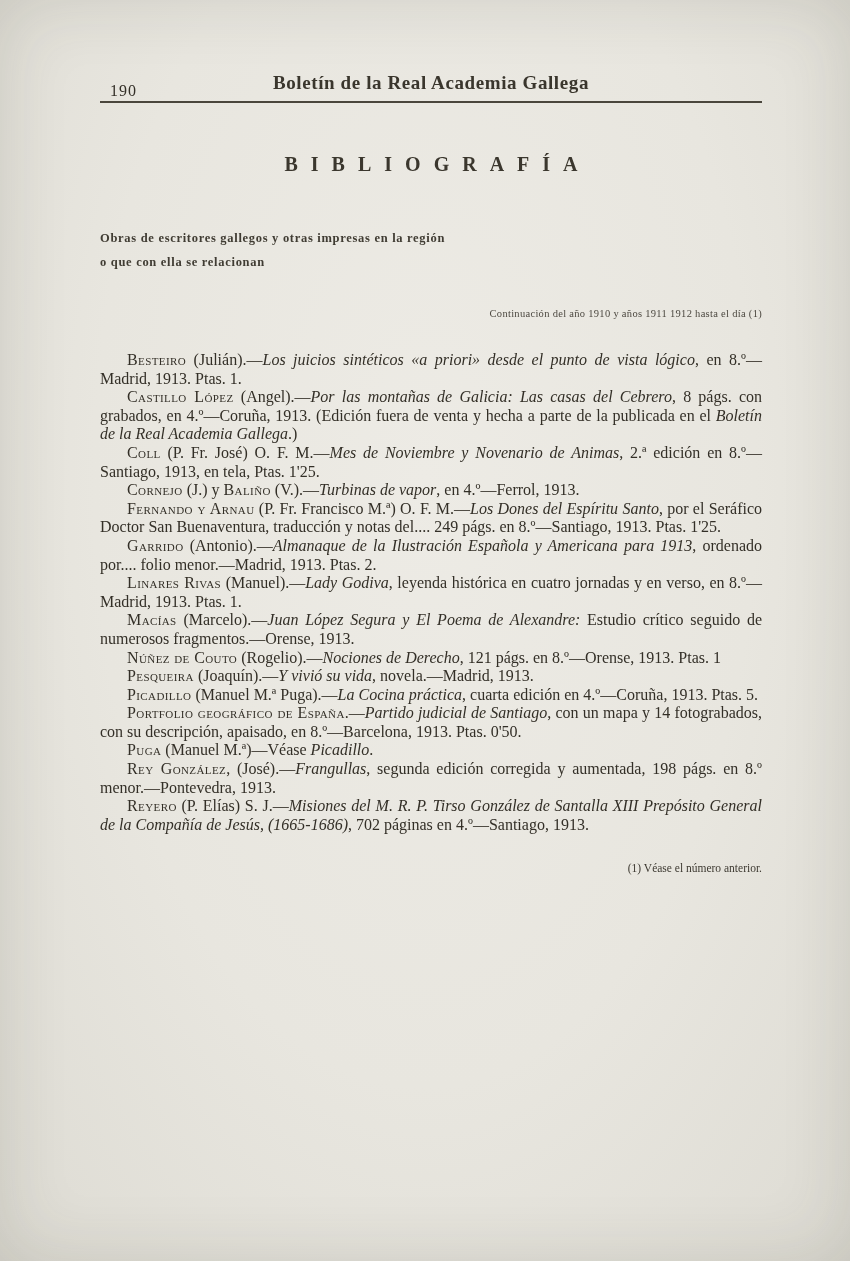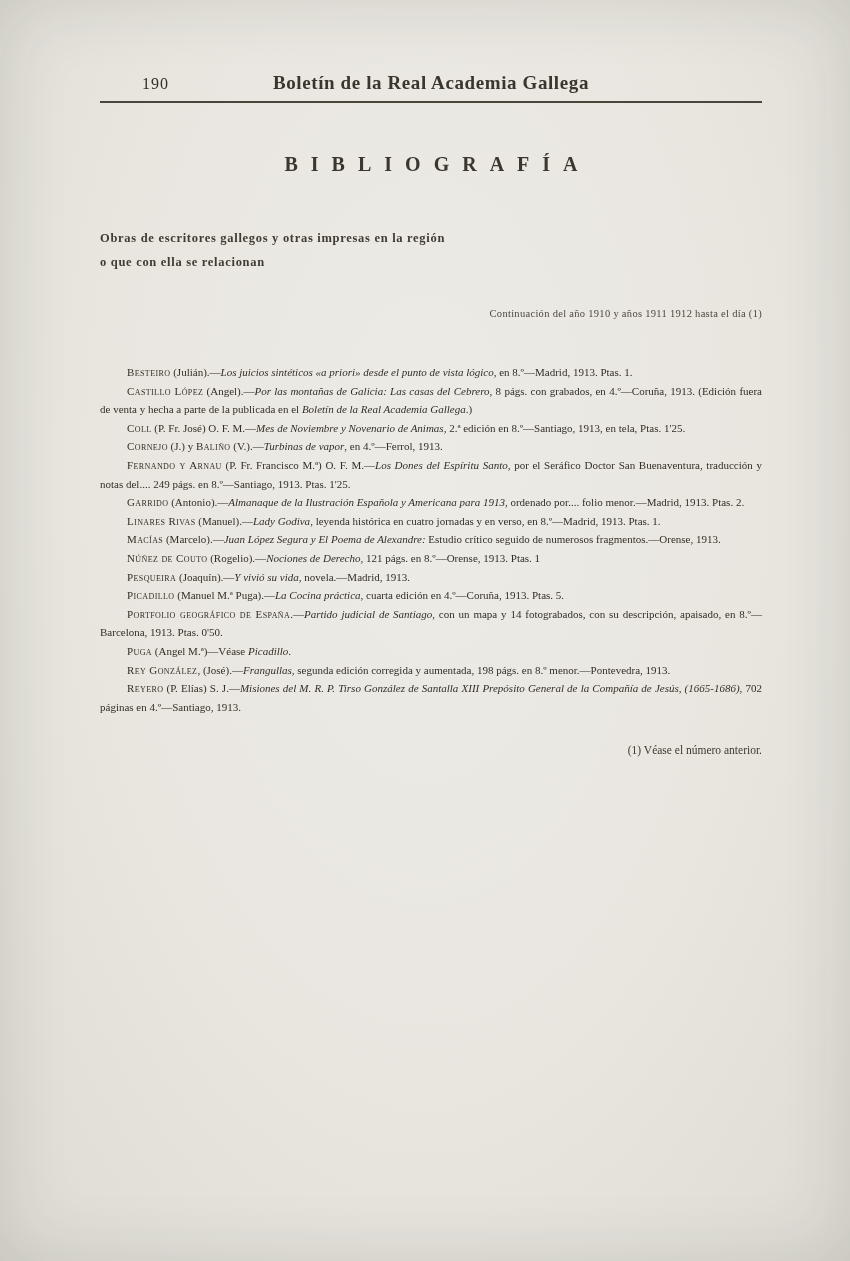--- a/index.html
+++ b/index.html
@@ -25,24 +25,23 @@
     width: 662px;
   }
   .header {
     margin-top: 72px;
     position: relative;
     padding-bottom: 7px;
   }
   .page-number {
     position: absolute;
     left: 10px;
-    top: 3px;
+    top: 10px;
     font-size: 16px;
     letter-spacing: 1px;
-    margin-left: 32px;
   }
   .running-title {
     text-align: center;
     font-size: 19px;
     font-weight: bold;
     letter-spacing: 0.6px;
     color: #3a362d;
   }
   .header-rule {
     border-top: 2px solid #4a463c;
@@ -67,22 +66,22 @@
   }
   .subtitle-line { line-height: 24px; }
   .continuation {
     margin-top: 34px;
     text-align: right;
     font-size: 10.5px;
     letter-spacing: 0.3px;
     color: #4c4840;
   }
   .entries {
-    margin-top: 44px;
-    font-size: 11px;
+    margin-top: 32px;
+    font-size: 16px;
     line-height: 18.6px;
     text-align: justify;
   }
   .entry {
     margin: 0;
     text-indent: 27px;
   }
   .sc {
     font-variant: small-caps;
     letter-spacing: 0.4px;
@@ -123,21 +122,21 @@
         <p class="entry"><span class="sc">Coll</span><span> (P. Fr. José) O. F. M.—</span><span class="it">Mes de Noviembre y Novenario de Animas</span><span>, 2.ª edición en 8.º—Santiago, 1913, en tela, Ptas. 1'25.</span></p>
         <p class="entry"><span class="sc">Cornejo</span><span> (J.) y </span><span class="sc">Baliño</span><span> (V.).—</span><span class="it">Turbinas de vapor</span><span>, en 4.º—Ferrol, 1913.</span></p>
         <p class="entry"><span class="sc">Fernando y Arnau</span><span> (P. Fr. Francisco M.ª) O. F. M.—</span><span class="it">Los Dones del Espíritu Santo</span><span>, por el Seráfico Doctor San Buenaventura, traducción y notas del.... 249 págs. en 8.º—Santiago, 1913. Ptas. 1'25.</span></p>
         <p class="entry"><span class="sc">Garrido</span><span> (Antonio).—</span><span class="it">Almanaque de la Ilustración Española y Americana para 1913</span><span>, ordenado por.... folio menor.—Madrid, 1913. Ptas. 2.</span></p>
         <p class="entry"><span class="sc">Linares Rivas</span><span> (Manuel).—</span><span class="it">Lady Godiva</span><span>, leyenda histórica en cuatro jornadas y en verso, en 8.º—Madrid, 1913. Ptas. 1.</span></p>
         <p class="entry"><span class="sc">Macías</span><span> (Marcelo).—</span><span class="it">Juan López Segura y El Poema de Alexandre:</span><span> Estudio crítico seguido de numerosos fragmentos.—Orense, 1913.</span></p>
         <p class="entry"><span class="sc">Núñez de Couto</span><span> (Rogelio).—</span><span class="it">Nociones de Derecho</span><span>, 121 págs. en 8.º—Orense, 1913. Ptas. 1</span></p>
         <p class="entry"><span class="sc">Pesqueira</span><span> (Joaquín).—</span><span class="it">Y vivió su vida</span><span>, novela.—Madrid, 1913.</span></p>
         <p class="entry"><span class="sc">Picadillo</span><span> (Manuel M.ª Puga).—</span><span class="it">La Cocina práctica</span><span>, cuarta edición en 4.º—Coruña, 1913. Ptas. 5.</span></p>
         <p class="entry"><span class="sc">Portfolio geográfico de España</span><span>.—</span><span class="it">Partido judicial de Santiago</span><span>, con un mapa y 14 fotograbados, con su descripción, apaisado, en 8.º—Barcelona, 1913. Ptas. 0'50.</span></p>
-        <p class="entry"><span class="sc">Puga</span><span> (Angel M.ª)—Véase </span><span class="it">Picadillo</span><span>.</span></p>
+        <p class="entry"><span class="sc">Puga</span><span> (Manuel M.ª)—Véase </span><span class="it">Picadillo</span><span>.</span></p>
         <p class="entry"><span class="sc">Rey González</span><span>, (José).—</span><span class="it">Frangullas</span><span>, segunda edición corregida y aumentada, 198 págs. en 8.º menor.—Pontevedra, 1913.</span></p>
         <p class="entry"><span class="sc">Reyero</span><span> (P. Elías) S. J.—</span><span class="it">Misiones del M. R. P. Tirso González de Santalla XIII Prepósito General de la Compañía de Jesús, (1665-1686)</span><span>, 702 páginas en 4.º—Santiago, 1913.</span></p>
       </div>
 
     <div class="footnote">(1)  Véase el número anterior.</div>
 
   </div>
 </div>
 
 </body></html>

